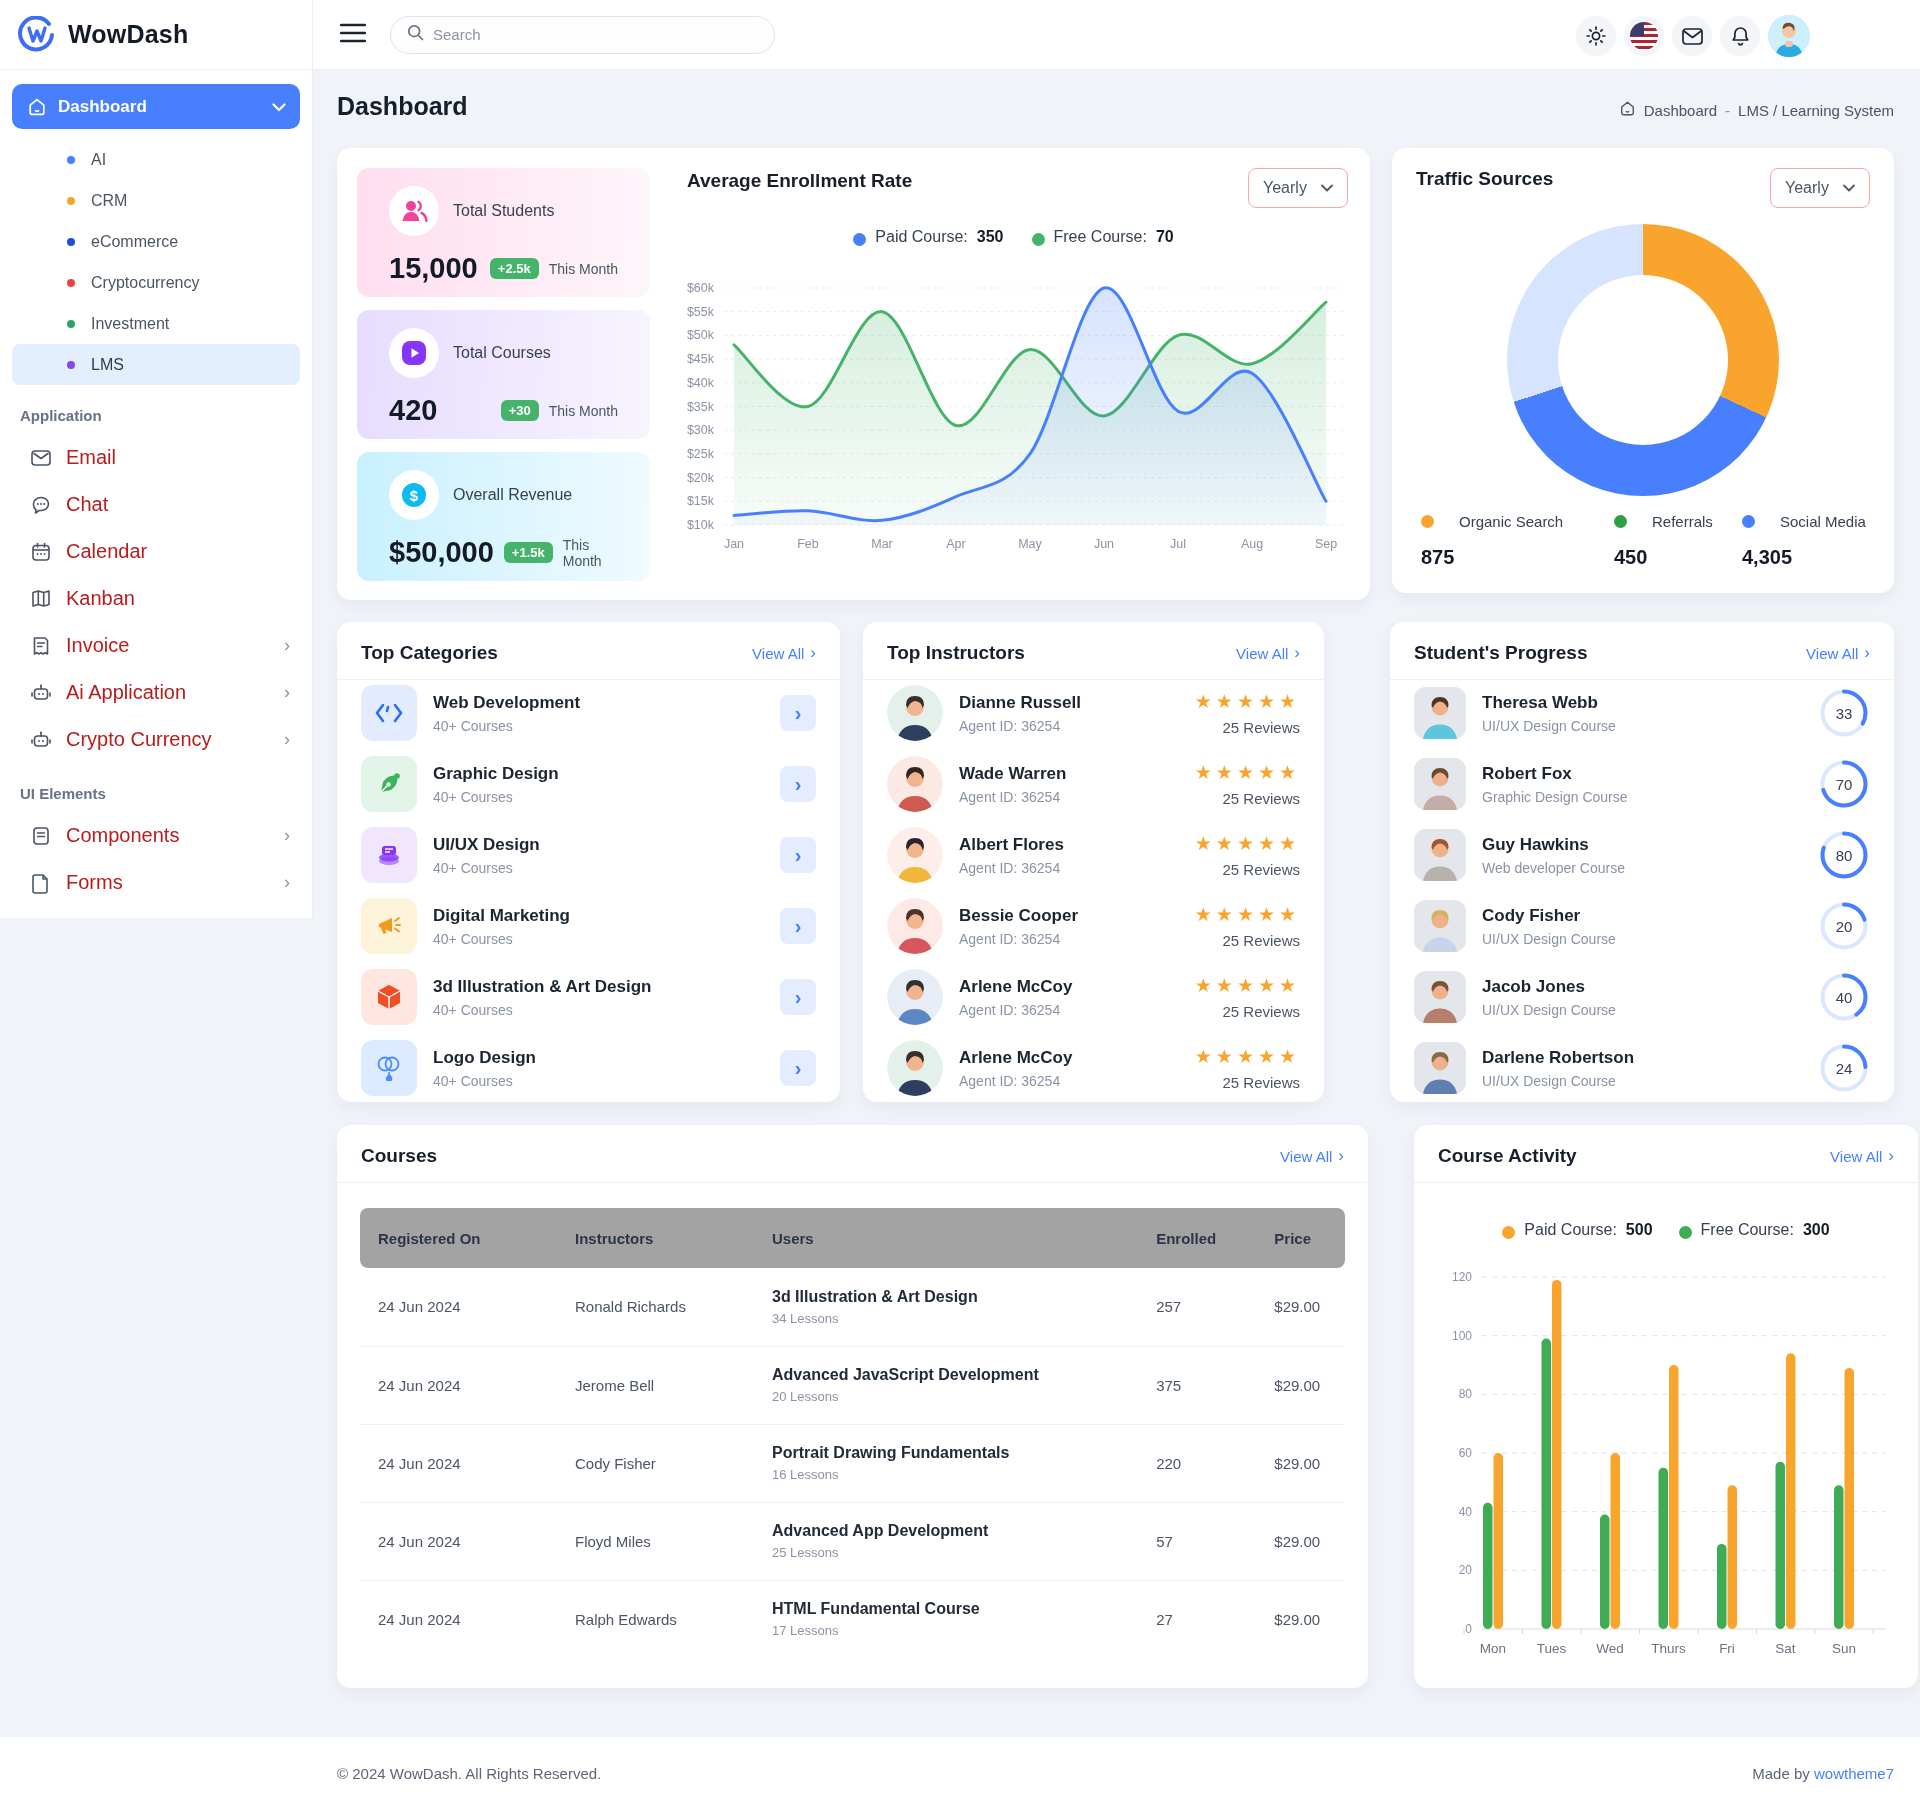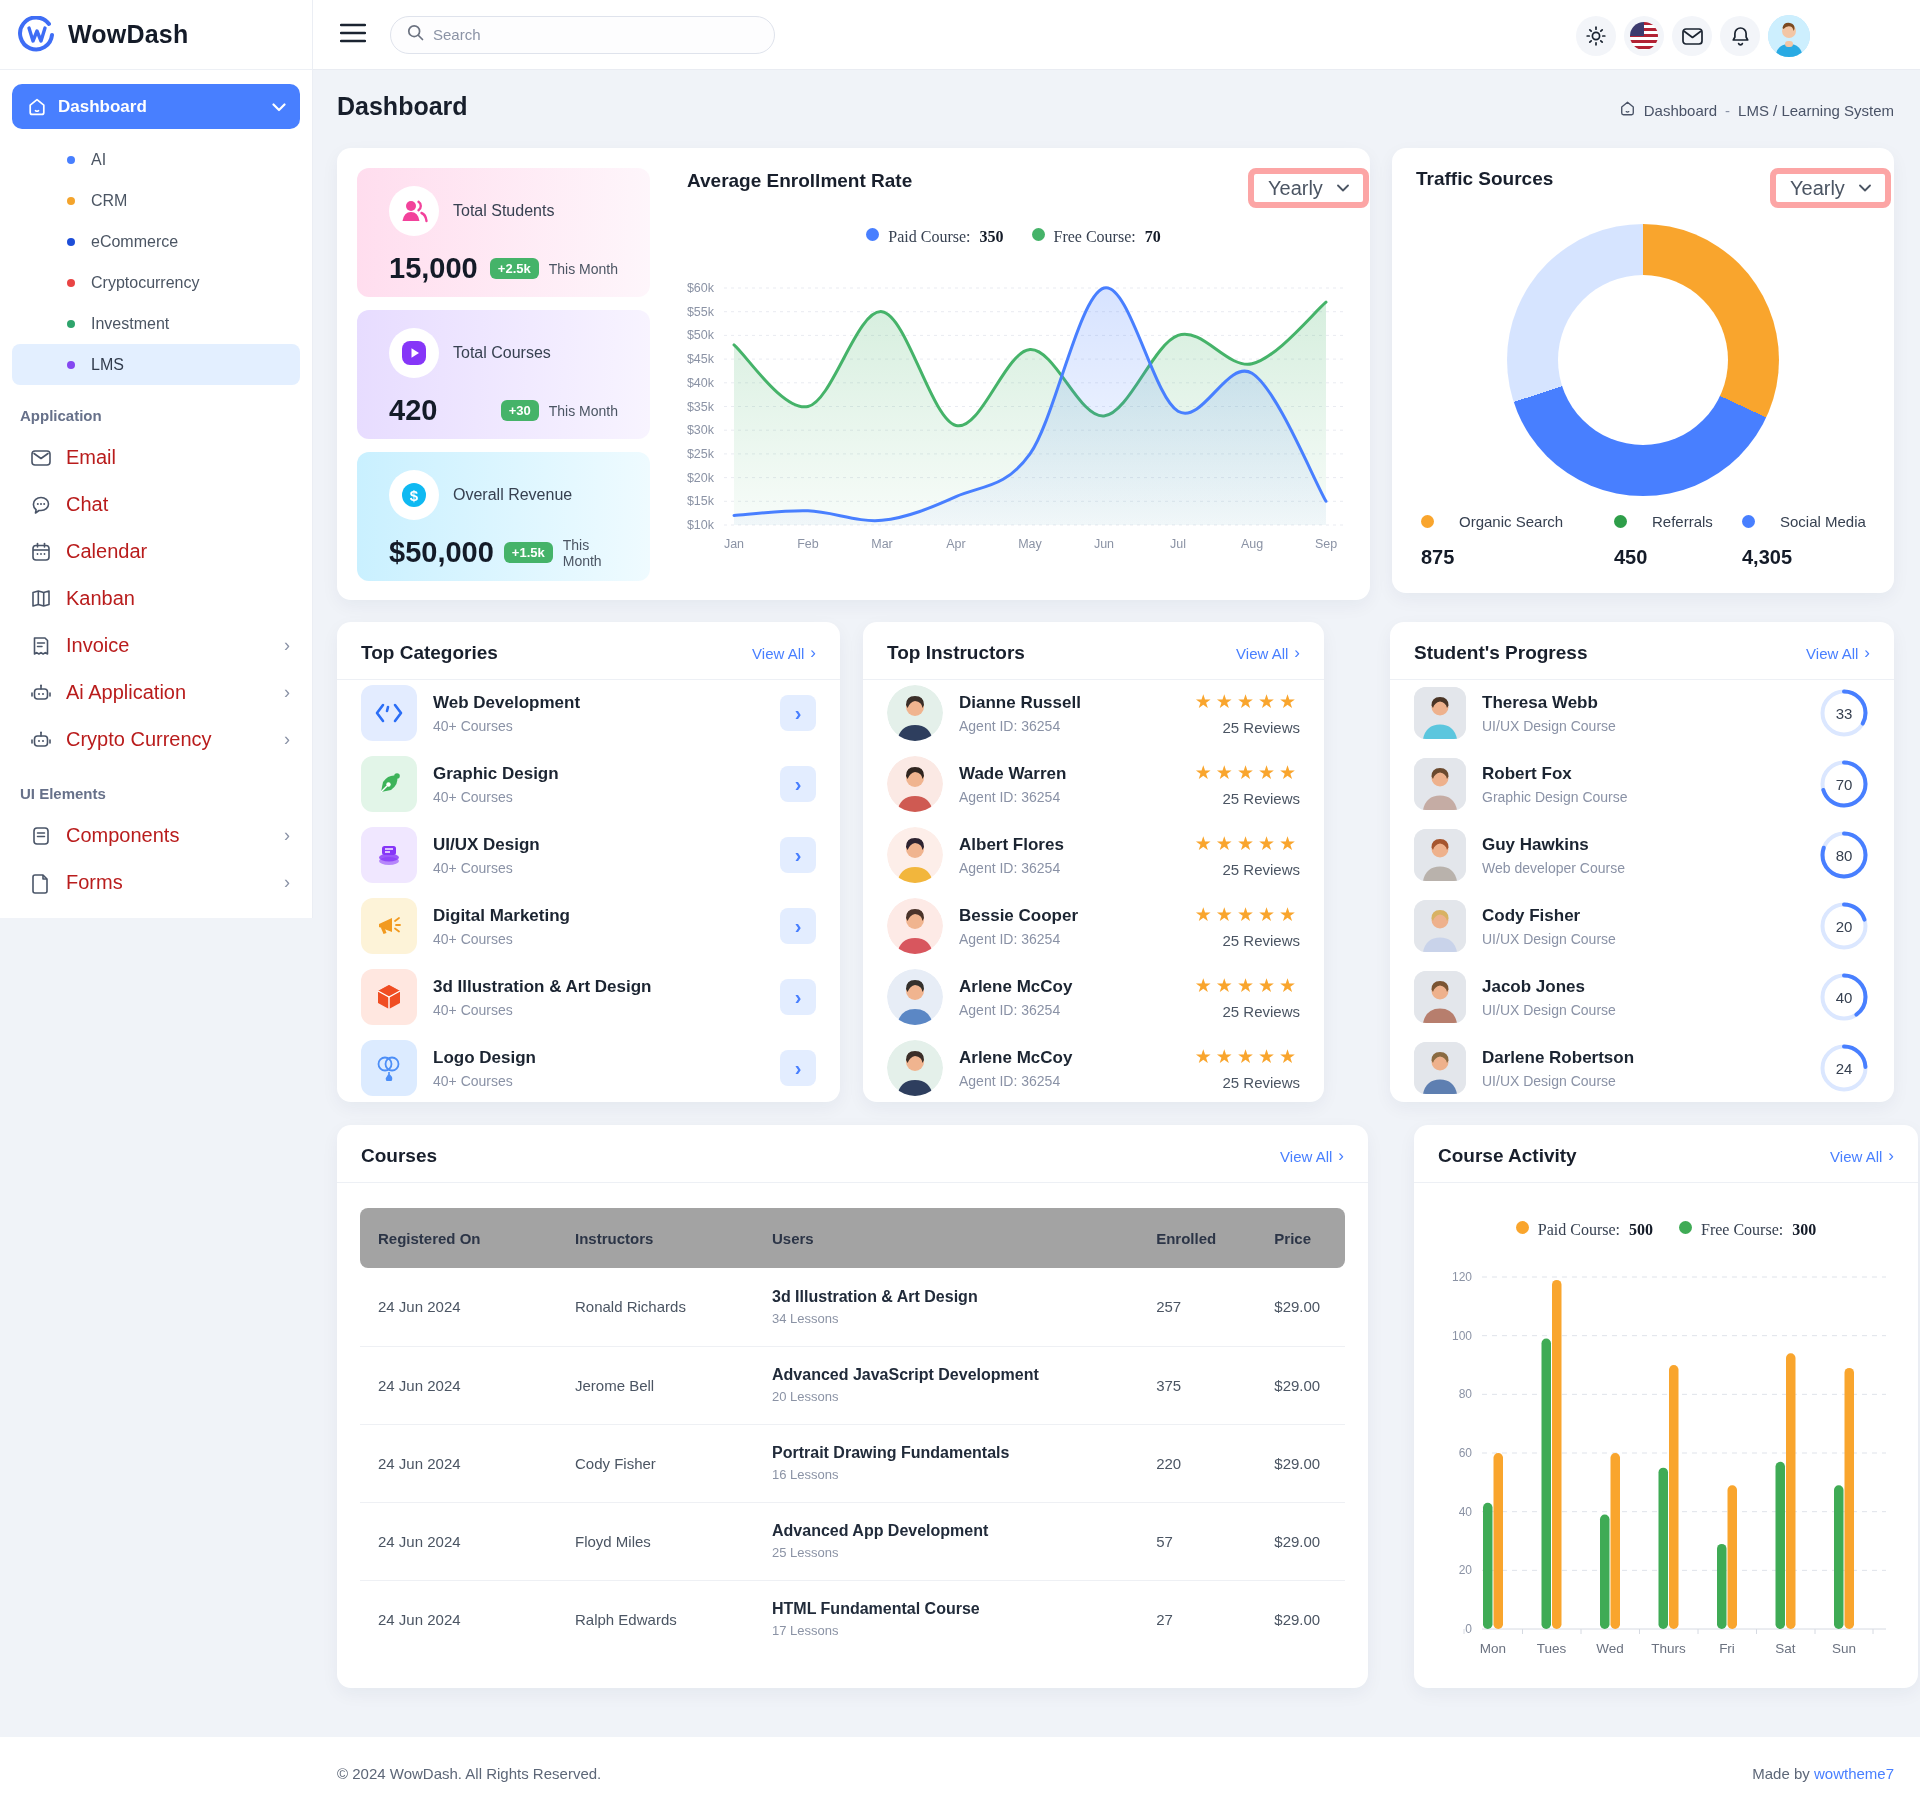--- a/index.html
+++ b/index.html
@@ -76,26 +76,26 @@
   .stat-card { position:absolute; left:20px; width:293px; height:129px; border-radius:12px; padding:18px 32px; }
   .stat-top { display:flex; align-items:center; gap:14px; }
   .stat-ic { width:50px; height:50px; border-radius:50%; background:#fff; display:flex; align-items:center; justify-content:center; }
   .stat-title { font-size:16px; color:#374151; }
   .stat-bottom { display:flex; align-items:center; margin-top:16px; gap:10px;}
   .stat-value { font-size:29px; font-weight:bold; color:#141b28; flex:1; }
   .stat-badge { background:#45b369; color:#fff; font-size:13px; font-weight:bold; border-radius:6px; padding:3px 8px; }
   .stat-note { font-size:14px; color:#4b5563; }
   
   .enroll-title { position:absolute; left:350px; top:22px; }
-  .select-box { position:absolute; height:40px; border:6px solid #fca5a5; border-radius:8px; background:#fff;
-    display:flex; align-items:center; gap:14px; padding:0 14px; font-size:20px; color:#4b5563; cursor:pointer;}
+  .select-box { position:absolute; height:40px; border:1px solid #fca5a5; border-radius:8px; background:#fff;
+    display:flex; align-items:center; gap:14px; padding:0 14px; font-size:16px; color:#4b5563; cursor:pointer;}
   .sel-enroll { left:911px; top:20px; }
   .sel-traffic { left:378px; top:20px; }
   .chart-legend { position:absolute; left:340px; top:80px; width:673px; display:flex; justify-content:center; gap:28px; font-size:16px; color:#374151;}
-  .leg-item { display:flex; align-items:flex-start; gap:9px;font-family:Liberation Serif, serif; }
+  .leg-item { display:flex; align-items:flex-end; gap:9px; }
   .leg-dot { width:13px; height:13px; border-radius:50%; }
   .leg-val { font-weight:bold; color:#141b28; }
   
   .donut { position:absolute; left:115px; top:76px; width:272px; height:272px; border-radius:50%; }
   .donut::after { content:""; position:absolute; left:51px; top:51px; width:170px; height:170px; border-radius:50%; background:#fff; }
   .traffic-legend { position:absolute; left:0; top:365px; width:100%; }
   .t-leg { position:absolute; display:flex; align-items:center; gap:25px; font-size:15px; color:#374151; white-space:nowrap;}
   .t-val { position:absolute; font-size:20px; font-weight:bold; color:#141b28; }
   
   .list-wrap { position:absolute; left:24px; right:24px; top:63px; }

